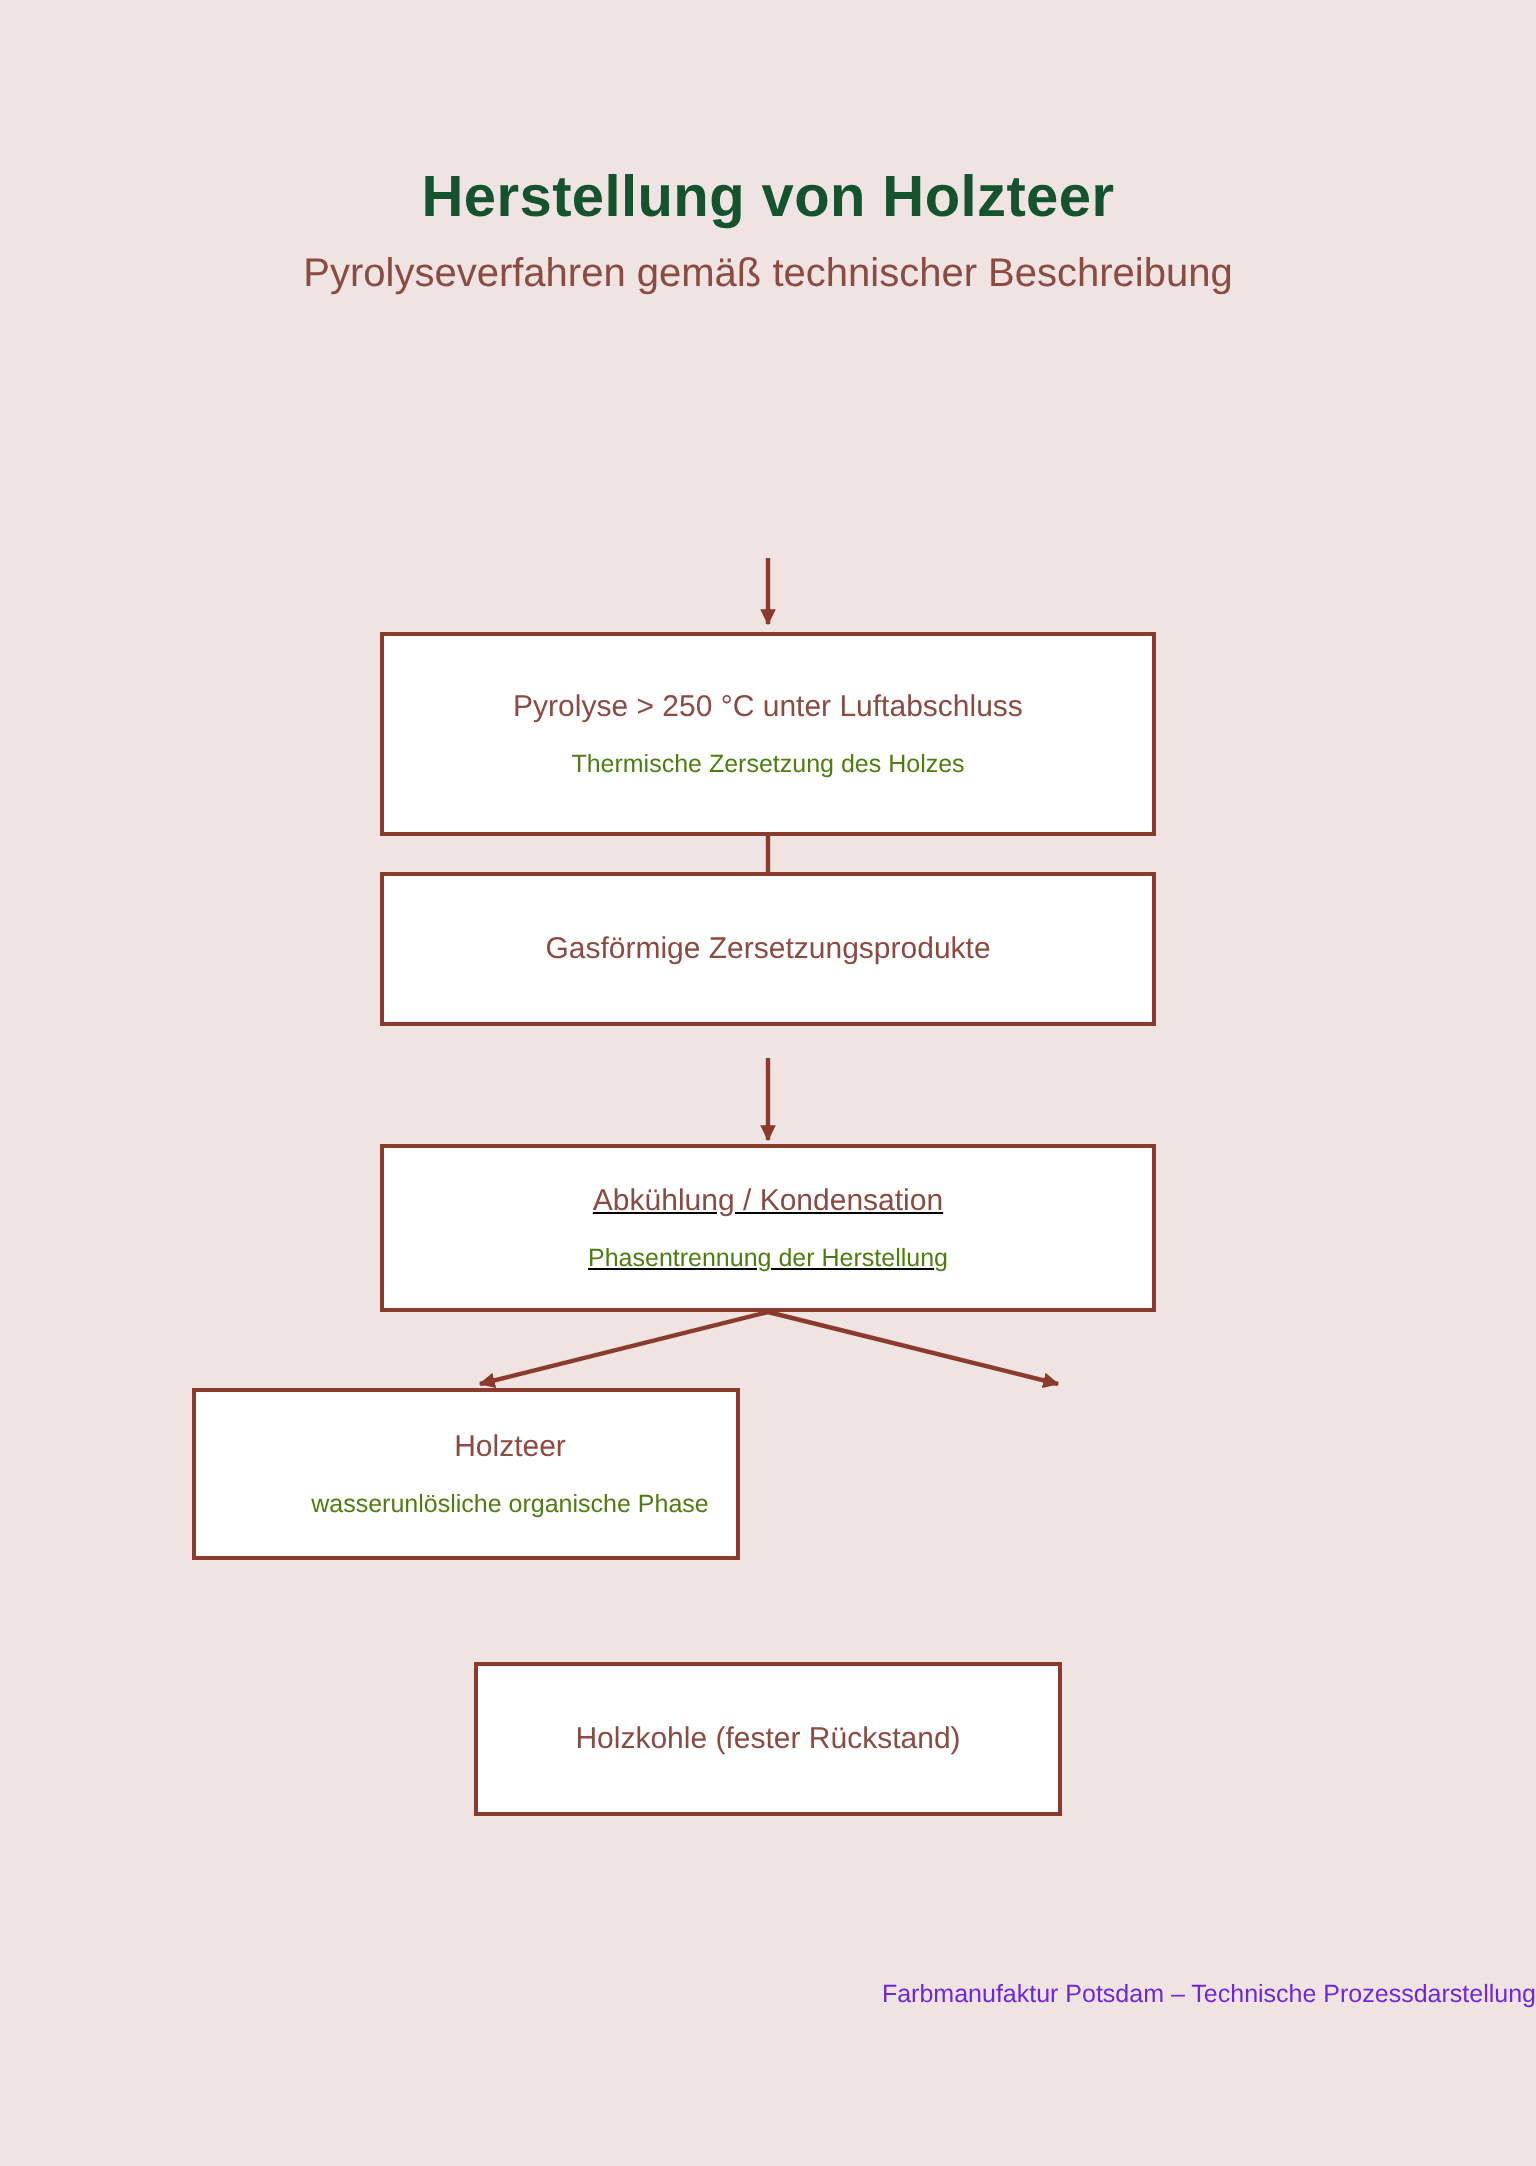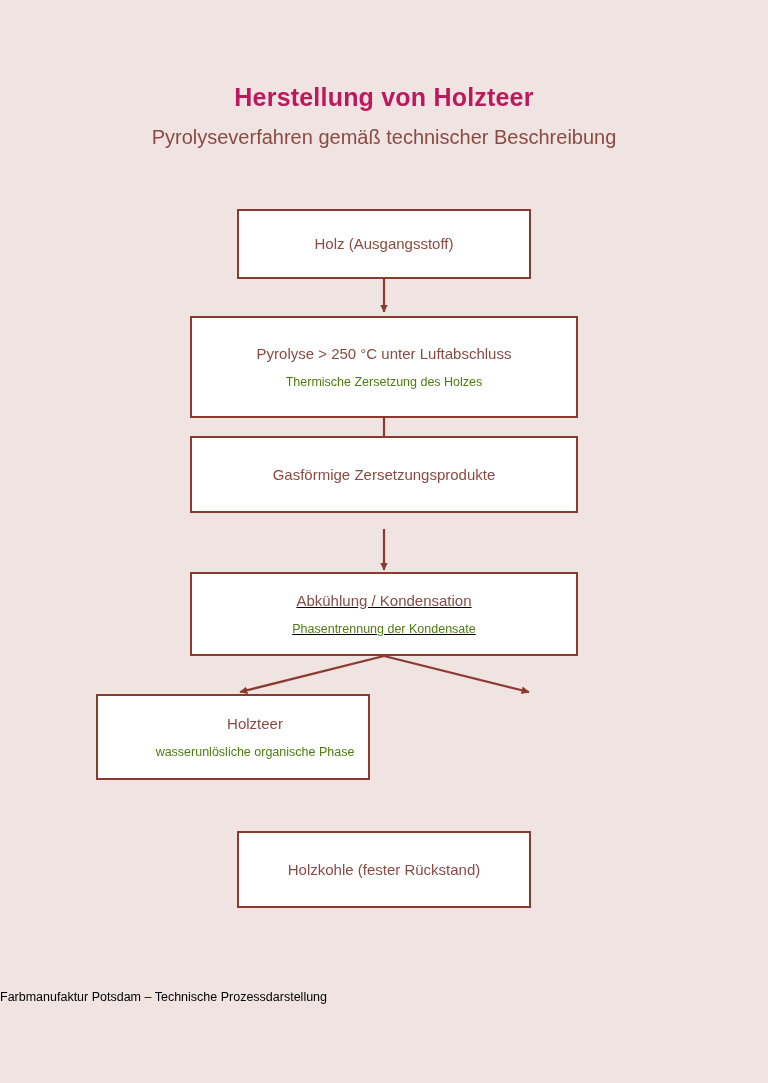--- a/index.html
+++ b/index.html
@@ -21,23 +21,23 @@
     height: 1083px;
   }
 
   
   .doc-title {
     position: absolute;
     left: 0;
     top: 83px;
     width: 768px;
     text-align: center;
-    font-size: 25px;
+    font-size: 29px;
     font-weight: bold;
-    color: #be185d;
+    color: #14532d;
     letter-spacing: 0.2px;
   }
   .doc-subtitle {
     position: absolute;
     left: 0;
     top: 126px;
     width: 768px;
     text-align: center;
     font-size: 20px;
     font-weight: normal;
@@ -83,23 +83,23 @@
     display: block;
     overflow: visible;
   }
 
   
   .doc-footer {
     position: absolute;
     left: 0;
     top: 990px;
     width: 768px;
-    text-align: left;
+    text-align: right;
     font-size: 12.5px;
-    color: #000000;
+    color: #6d28d9;
   }
 </style>
 </head>
 <body>
 
 <div id="page">
 
   <div class="doc-title">Herstellung von Holzteer</div>
   <div class="doc-subtitle">Pyrolyseverfahren gemäß technischer Beschreibung</div>
 
@@ -116,36 +116,33 @@
       <line x1="384" y1="418" x2="384" y2="449" stroke="#8b3a2e" stroke-width="2.2" marker-end="url(#arrowhead)"></line>
 
       <line x1="384" y1="529" x2="384" y2="570" stroke="#8b3a2e" stroke-width="2.2" marker-end="url(#arrowhead)"></line>
 
       <line x1="384" y1="656" x2="240" y2="692" stroke="#8b3a2e" stroke-width="2.2" marker-end="url(#arrowhead)"></line>
 
       <line x1="384" y1="656" x2="529" y2="692" stroke="#8b3a2e" stroke-width="2.2" marker-end="url(#arrowhead)"></line>
     </svg>
   </div>
 
-  <div class="node" style="left:237px; top:209px; width:294px; height:70px;">
-    <div class="node-title">Holz (Ausgangsstoff)</div>
-  </div>
 
   <div class="node" style="left:190px; top:316px; width:388px; height:102px;">
     <div class="node-title">Pyrolyse &gt; 250 °C unter Luftabschluss</div>
     <div class="node-sub">Thermische Zersetzung des Holzes</div>
   </div>
 
   <div class="node" style="left:190px; top:436px; width:388px; height:77px;">
     <div class="node-title">Gasförmige Zersetzungsprodukte</div>
   </div>
 
   <div class="node" style="left:190px; top:572px; width:388px; height:84px;text-decoration:underline;">
     <div class="node-title">Abkühlung / Kondensation</div>
-    <div class="node-sub">Phasentrennung der Kondensate</div>
+    <div class="node-sub">Phasentrennung der Herstellung</div>
   </div>
 
   <div class="node" style="left:96px; top:694px; width:274px; height:86px;padding-left:44px;">
     <div class="node-title">Holzteer</div>
     <div class="node-sub">wasserunlösliche organische Phase</div>
   </div>
 
 
   <div class="node" style="left:237px; top:831px; width:294px; height:77px;">
     <div class="node-title">Holzkohle (fester Rückstand)</div>

